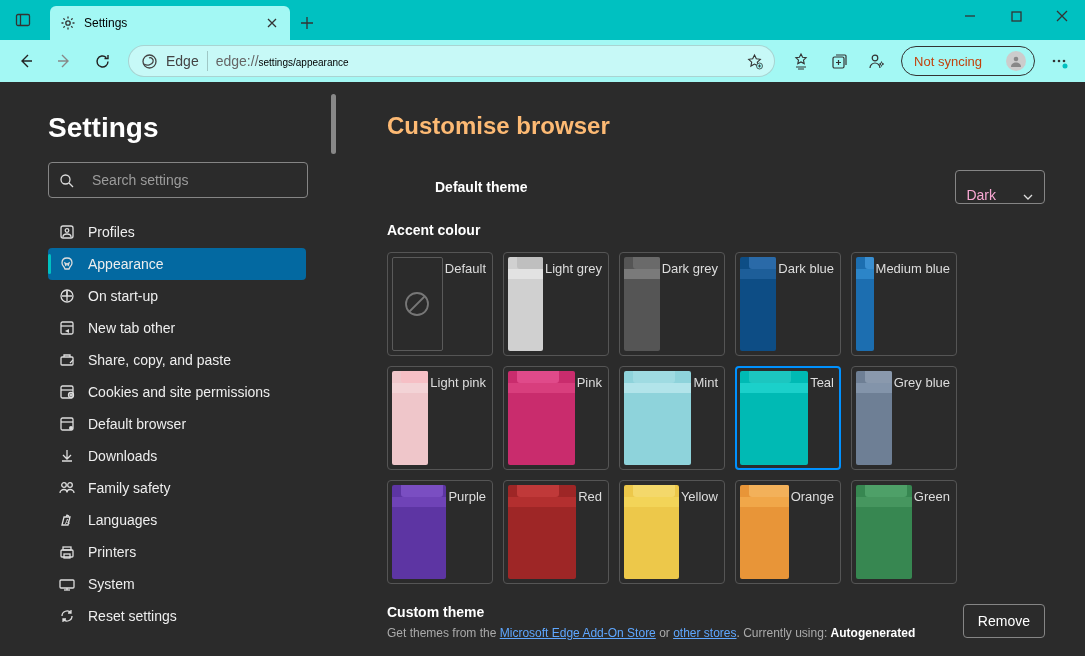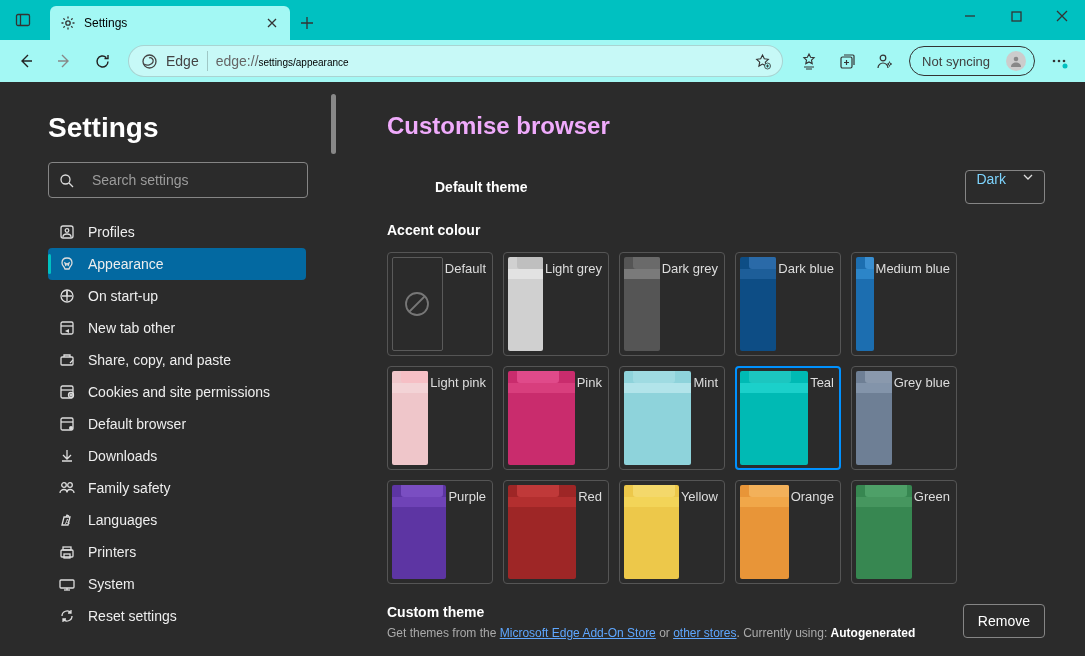--- a/index.html
+++ b/index.html
@@ -19,44 +19,44 @@
   
   .toolbar { height: 42px; background: #a3f8f4; display:flex; align-items:center; padding: 0 8px; gap:2px; }
   .tbtn { width:36px; height:36px; display:flex; align-items:center; justify-content:center; border-radius:4px; }
   .addr { flex:1; height:32px; background:#c7f9f7; border-radius:16px; border:1px solid rgba(0,0,0,0.15); display:flex; align-items:center; padding:0 6px 0 12px; gap:8px; margin:0 6px; }
   .addr .edge-label { font-size:14px; color:#444; }
   .addr .divider { width:1px; height:20px; background: rgba(0,0,0,0.2); }
   .addr .url-gray { color:#666; font-size:14px; }
   .addr .url-black { color:#000; font-size:10px; }
   .addr .spacer { flex:1; }
   .addr .star { width:28px; height:28px; display:flex; align-items:center; justify-content:center; }
-  .sync-btn { height:30px; padding:0 8px 0 12px; border:1px solid #333; border-radius:15px; display:flex; align-items:center; gap:16px; font-size:13px; color:#404040; margin:0 4px; }
+  .sync-btn { height:30px; padding:0 8px 0 12px; border:1px solid #333; border-radius:15px; display:flex; align-items:center; gap:24px; font-size:13px; color:#c2410c; margin:0 4px; }
   .avatar { width:20px; height:20px; border-radius:50%; background:#ccc; display:flex; align-items:center; justify-content:center; }
 
   
   .content { display:flex; height: calc(656px - 82px); background:#2b2b2b; position:relative; }
   .sidebar { width: 330px; padding: 30px 24px 0 48px; overflow:hidden; }
   .settings-title { color:#fff; font-size:28px; font-weight:600; margin-bottom:18px; }
   .search-box { width:260px; height:36px; border:1px solid #858585; border-radius:4px; display:flex; align-items:center; padding:0 10px; gap:18px; margin-bottom:18px; }
   .search-box input { background:transparent; border:none; outline:none; color:#ccc; font-size:14px; flex:1; }
   .search-box input::placeholder { color:#9c9c9c; }
   .nav { list-style:none; }
   .nav li { height:32px; display:flex; align-items:center; gap:12px; padding:0 10px; border-radius:4px; color:#eee; font-size:14px; cursor:default; position:relative; }
   .nav li.active { background:#0369a1;text-align:right; }
   .nav li.active::before { content:""; position:absolute; left:0; top:6px; bottom:6px; width:3px; background:#00c1c1; border-radius:2px; }
   .nav-icon { width:18px; height:18px; display:flex; align-items:center; justify-content:center; flex-shrink:0; }
 
   .vscroll { width:7px; background:#2b2b2b; position:relative; }
   .vscroll .thumb { position:absolute; left:1px; top:12px; width:5px; height:60px; background:#888; border-radius:3px; }
 
   .main { flex:1; padding: 30px 40px 0 50px; overflow:hidden; position:relative; }
-  .h1 { color:#f0abfc; font-size:24px; font-weight:600; margin-bottom:30px; }
+  .h1 { color:#fdba74; font-size:24px; font-weight:600; margin-bottom:30px; }
   .row-head { display:flex; align-items:center; justify-content:space-between; margin-bottom:18px;margin-left:48px; }
   .section-title { color:#fff; font-size:14px; font-weight:600; }
-  .dropdown { height:34px; border:1px solid #858585; border-radius:4px; display:flex; align-items:flex-start; padding:0 10px; gap:16px; color:#7dd3fc; font-size:14px; }
+  .dropdown { height:34px; border:1px solid #858585; border-radius:4px; display:flex; align-items:flex-end; padding:0 10px; gap:26px; color:#f9a8d4; font-size:14px; }
 
   .accent-title { color:#fff; font-size:14px; font-weight:600; margin-bottom:14px; }
   .swatches { display:grid; grid-template-columns: repeat(5, 106px); gap:10px; }
   .swatch { height:104px; border:1px solid #555; border-radius:4px; padding:4px; display:flex; flex-direction:row; }
   .swatch.selected { border:2px solid #0091ff; padding:3px; }
   .thumb-box { flex:1; border-radius:2px; position:relative; overflow:hidden; }
   .default-thumb { flex:1; border:1px solid #5a5a5a; border-radius:2px; display:flex; align-items:center; justify-content:center; }
   .tabchip { position:absolute; top:0; left:9px; width:42px; height:12px; border-radius:0 0 3px 3px; }
   .bar { position:absolute; top:12px; left:0; right:0; height:10px; }
   .swatch .name { color:#ddd; font-size:13px; padding:4px 2px 2px 2px; }

